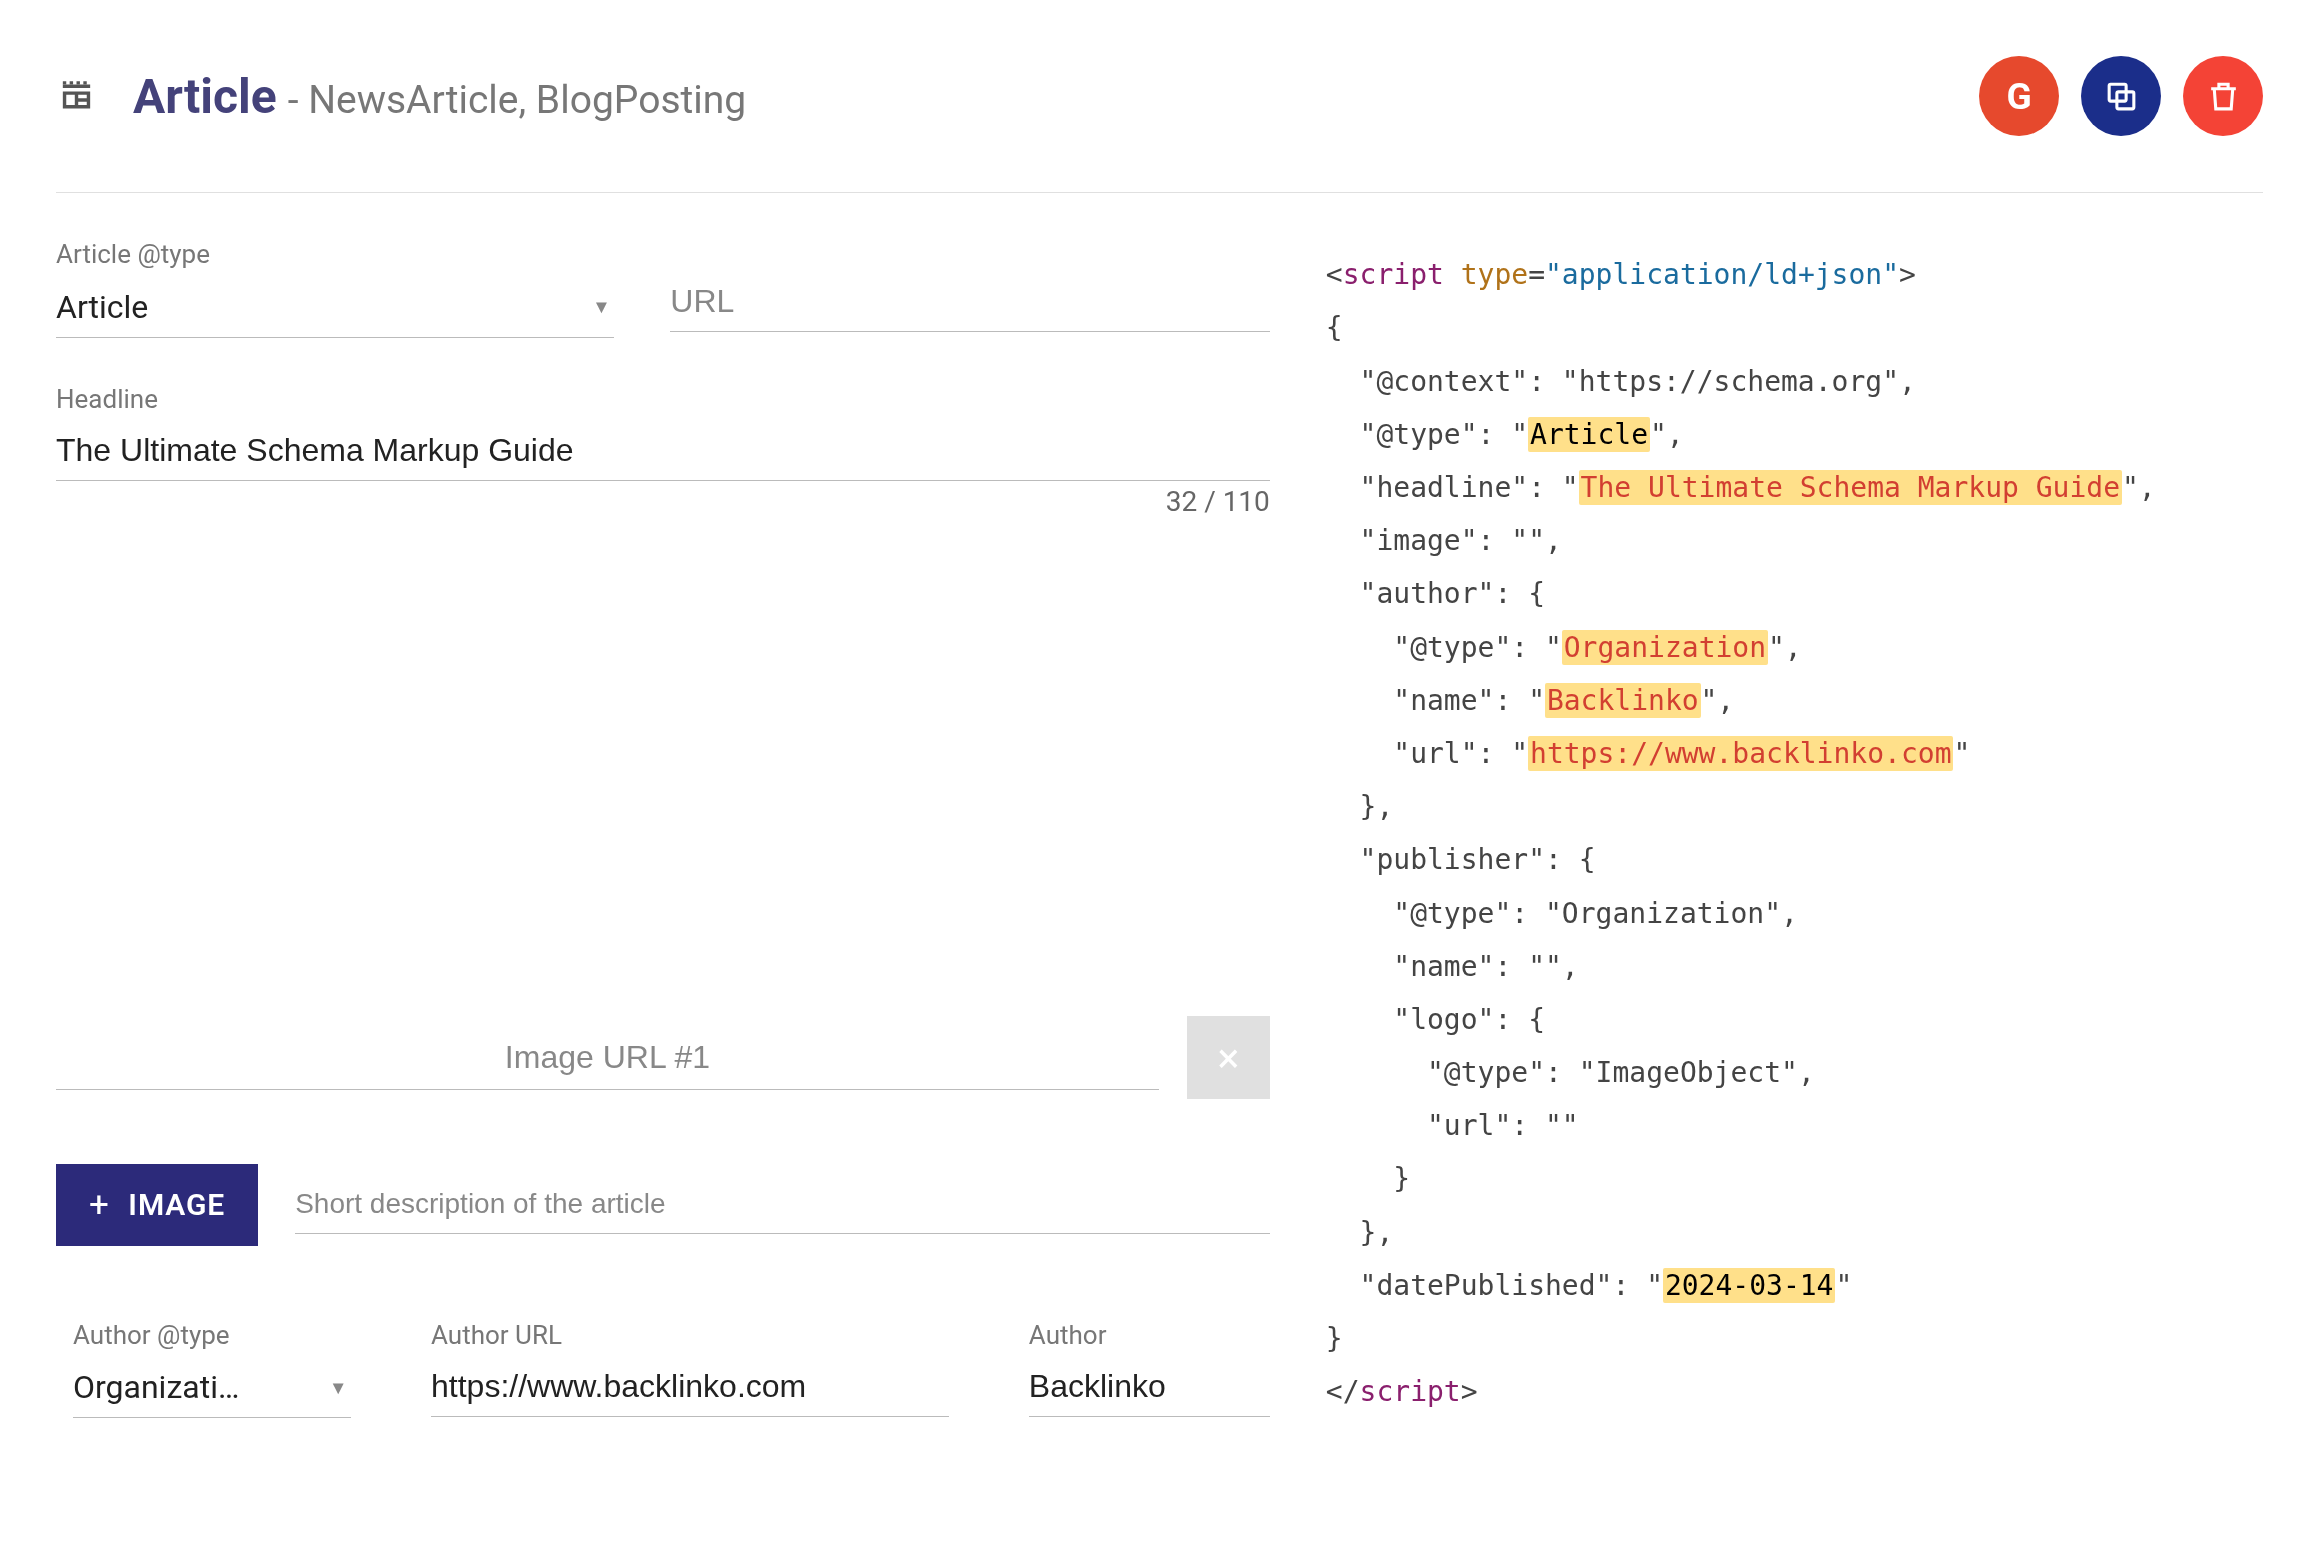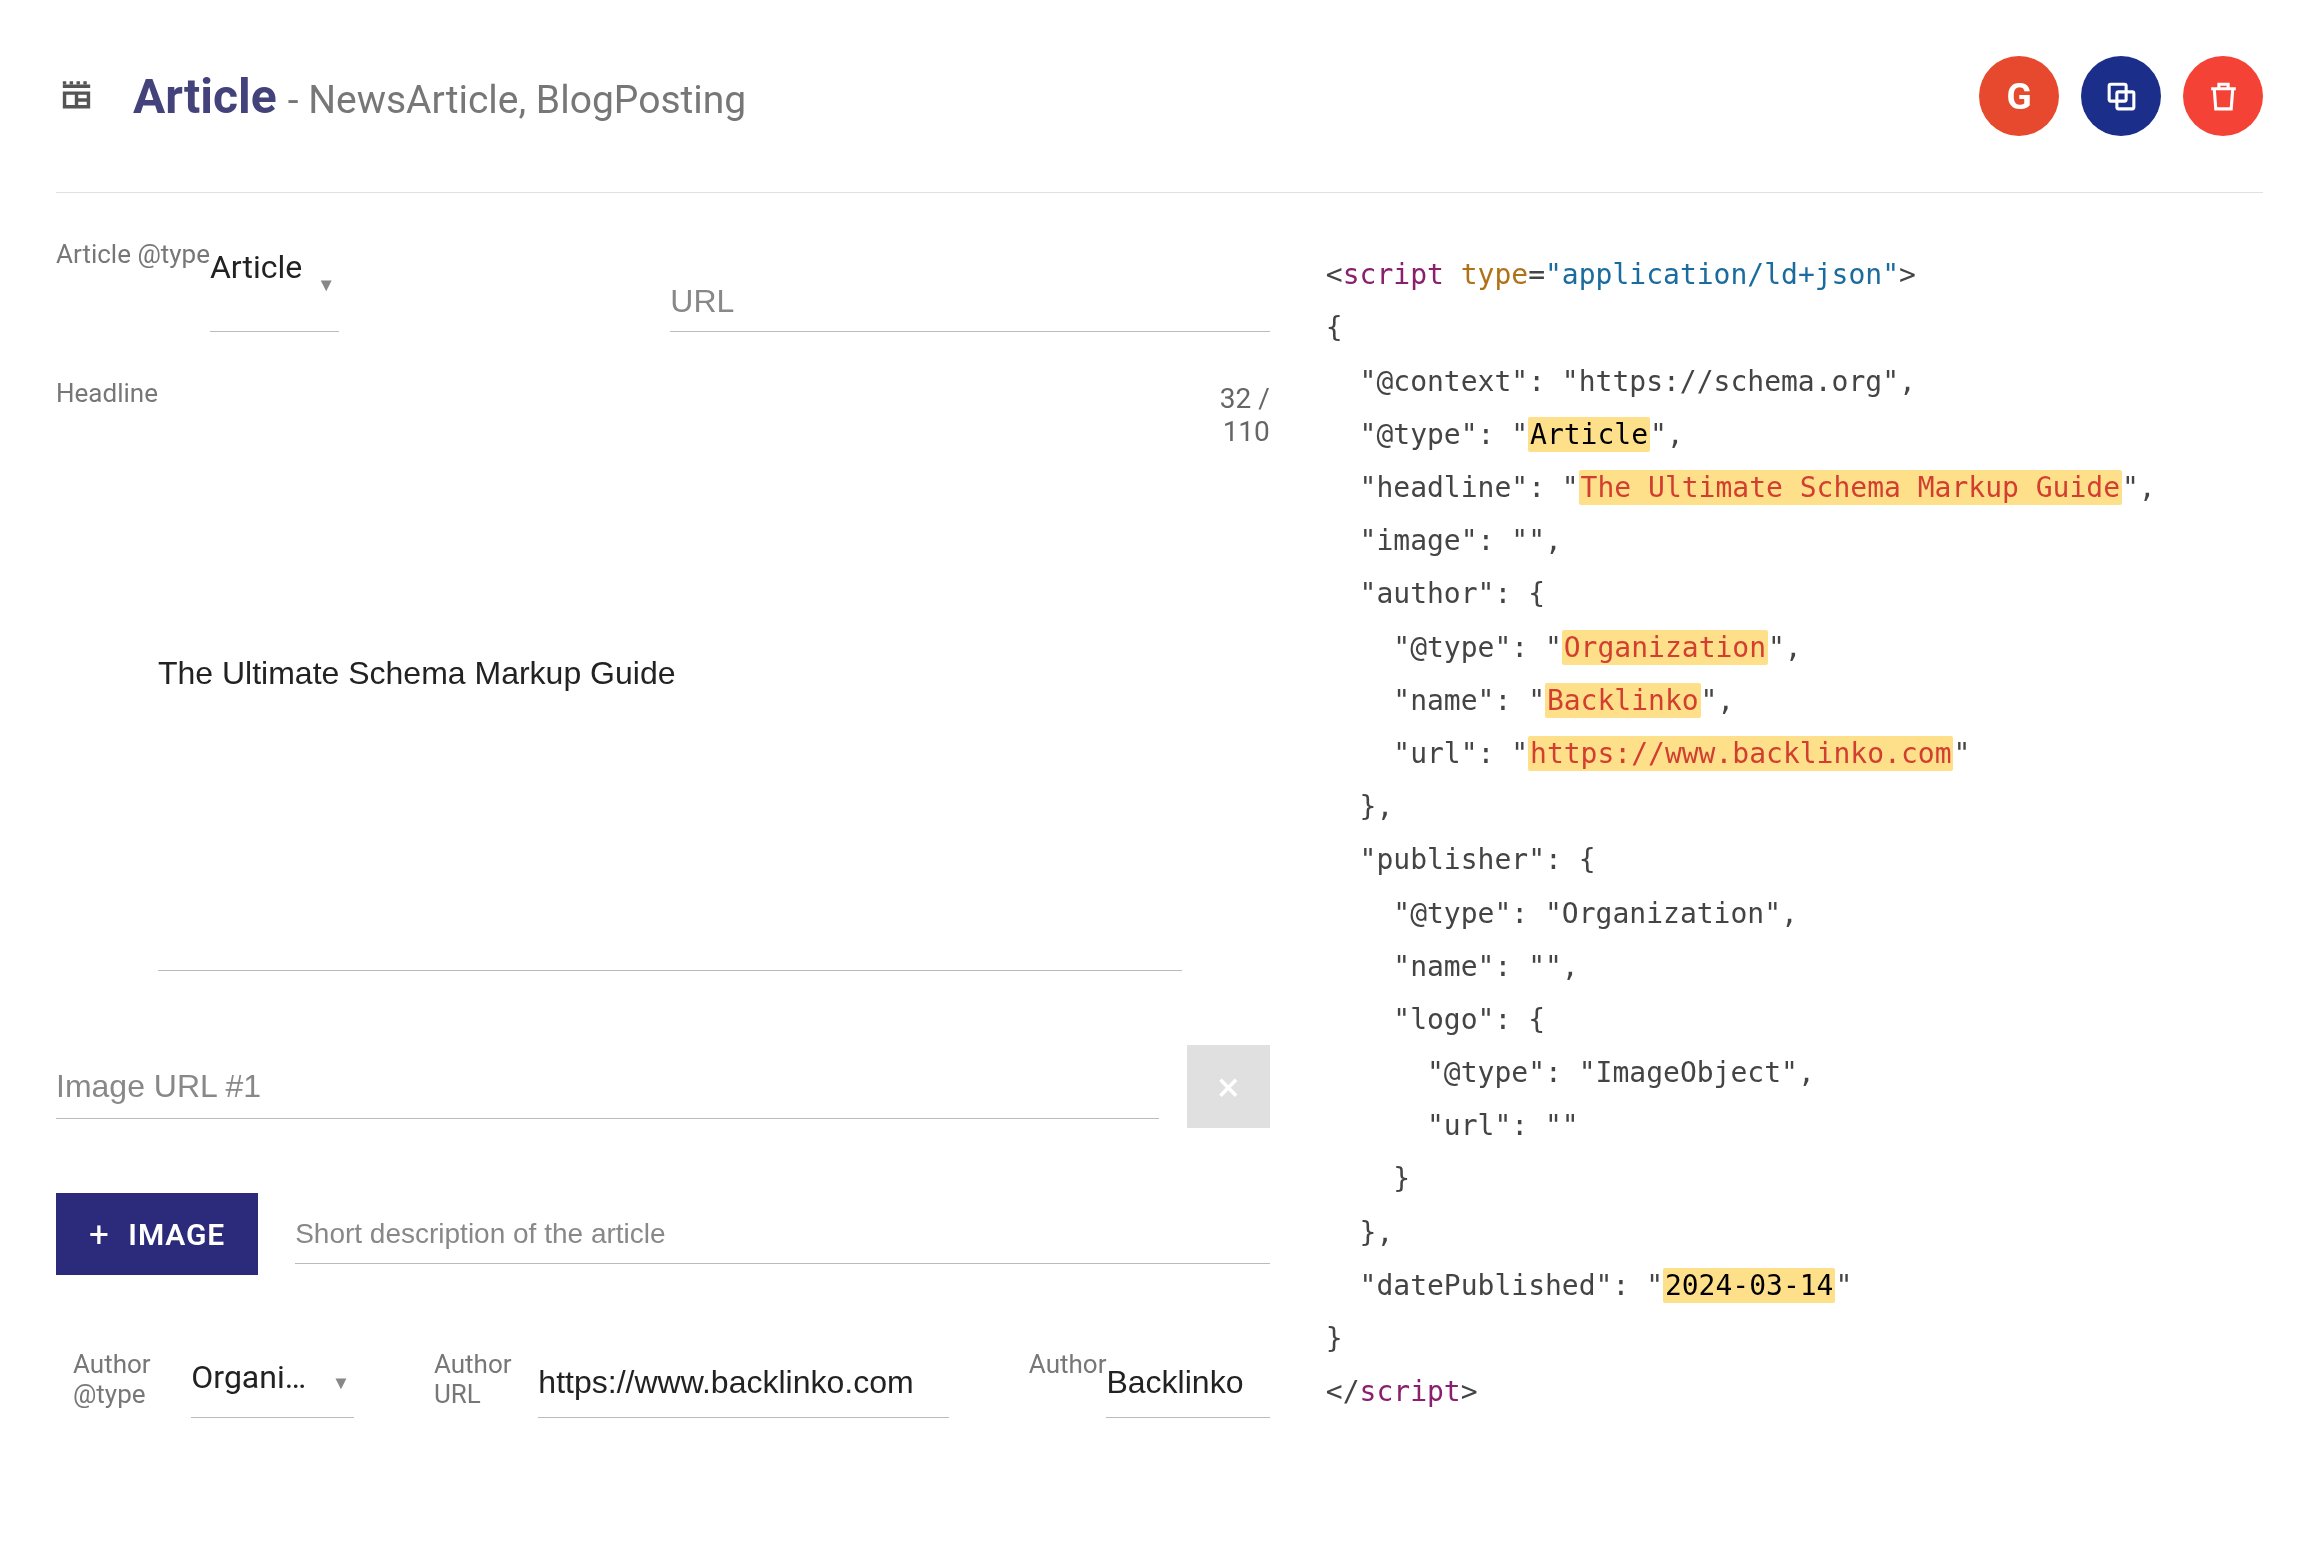--- a/index.html
+++ b/index.html
@@ -71,20 +71,21 @@
   .col-right {
     flex: 1;
     padding-top: 9.3px;
   }
   .row {
     display: flex;
     gap: 56px;
   }
   .field {
     display: flex;
+    flex-direction: column;
     flex: 1;
     margin-bottom: 46px;
   }
   .field-label {
     font-size: 26px;
     color: #777;
     margin-bottom: 9.3px;
   }
   .field-input {
     border: none;
@@ -133,20 +134,21 @@
   }
   .image-input {
     flex: 1;
     border: none;
     border-bottom: 1.9px solid #bbb;
     font-size: 32px;
     padding: 13px 0;
     outline: none;
     color: #222;
     background: transparent;
+    text-align: center;
   }
   .image-input::placeholder { color:#888; }
   .remove-btn {
     width: 83px;
     height: 83px;
     background: #e0e0e0;
     color: #fff;
     font-size: 41px;
     display:flex;align-items:center;justify-content:center;
     cursor:pointer;

